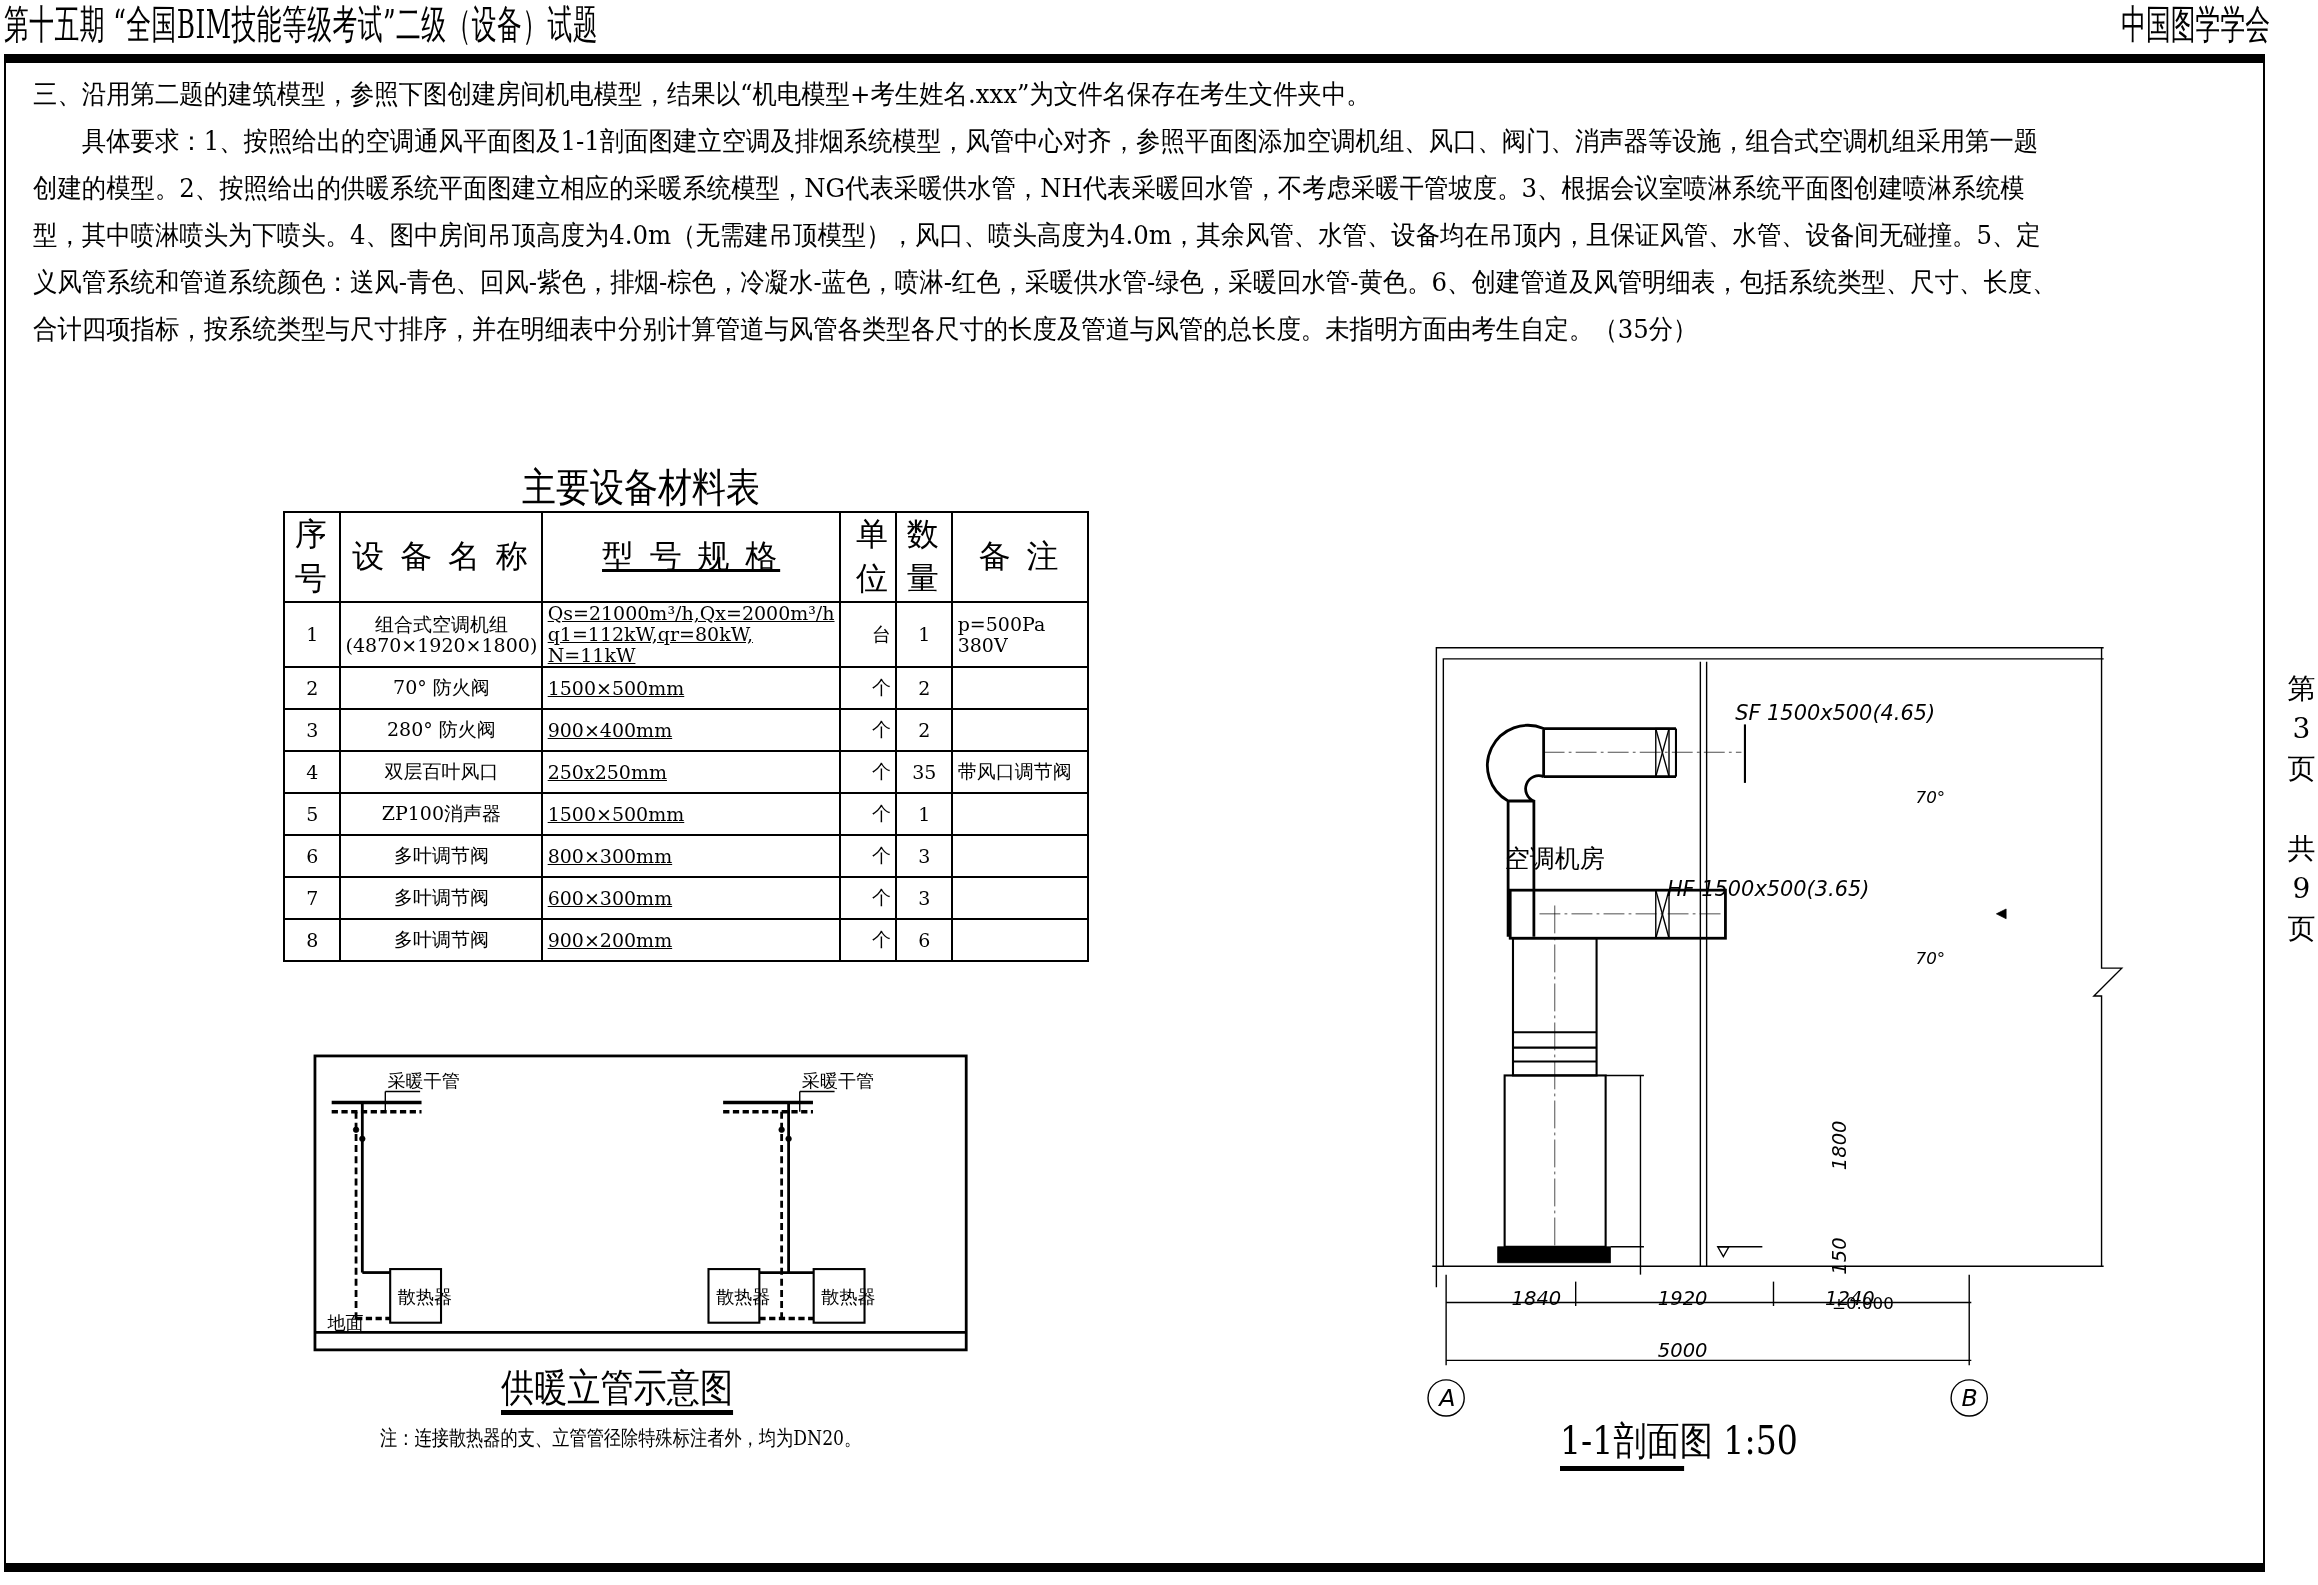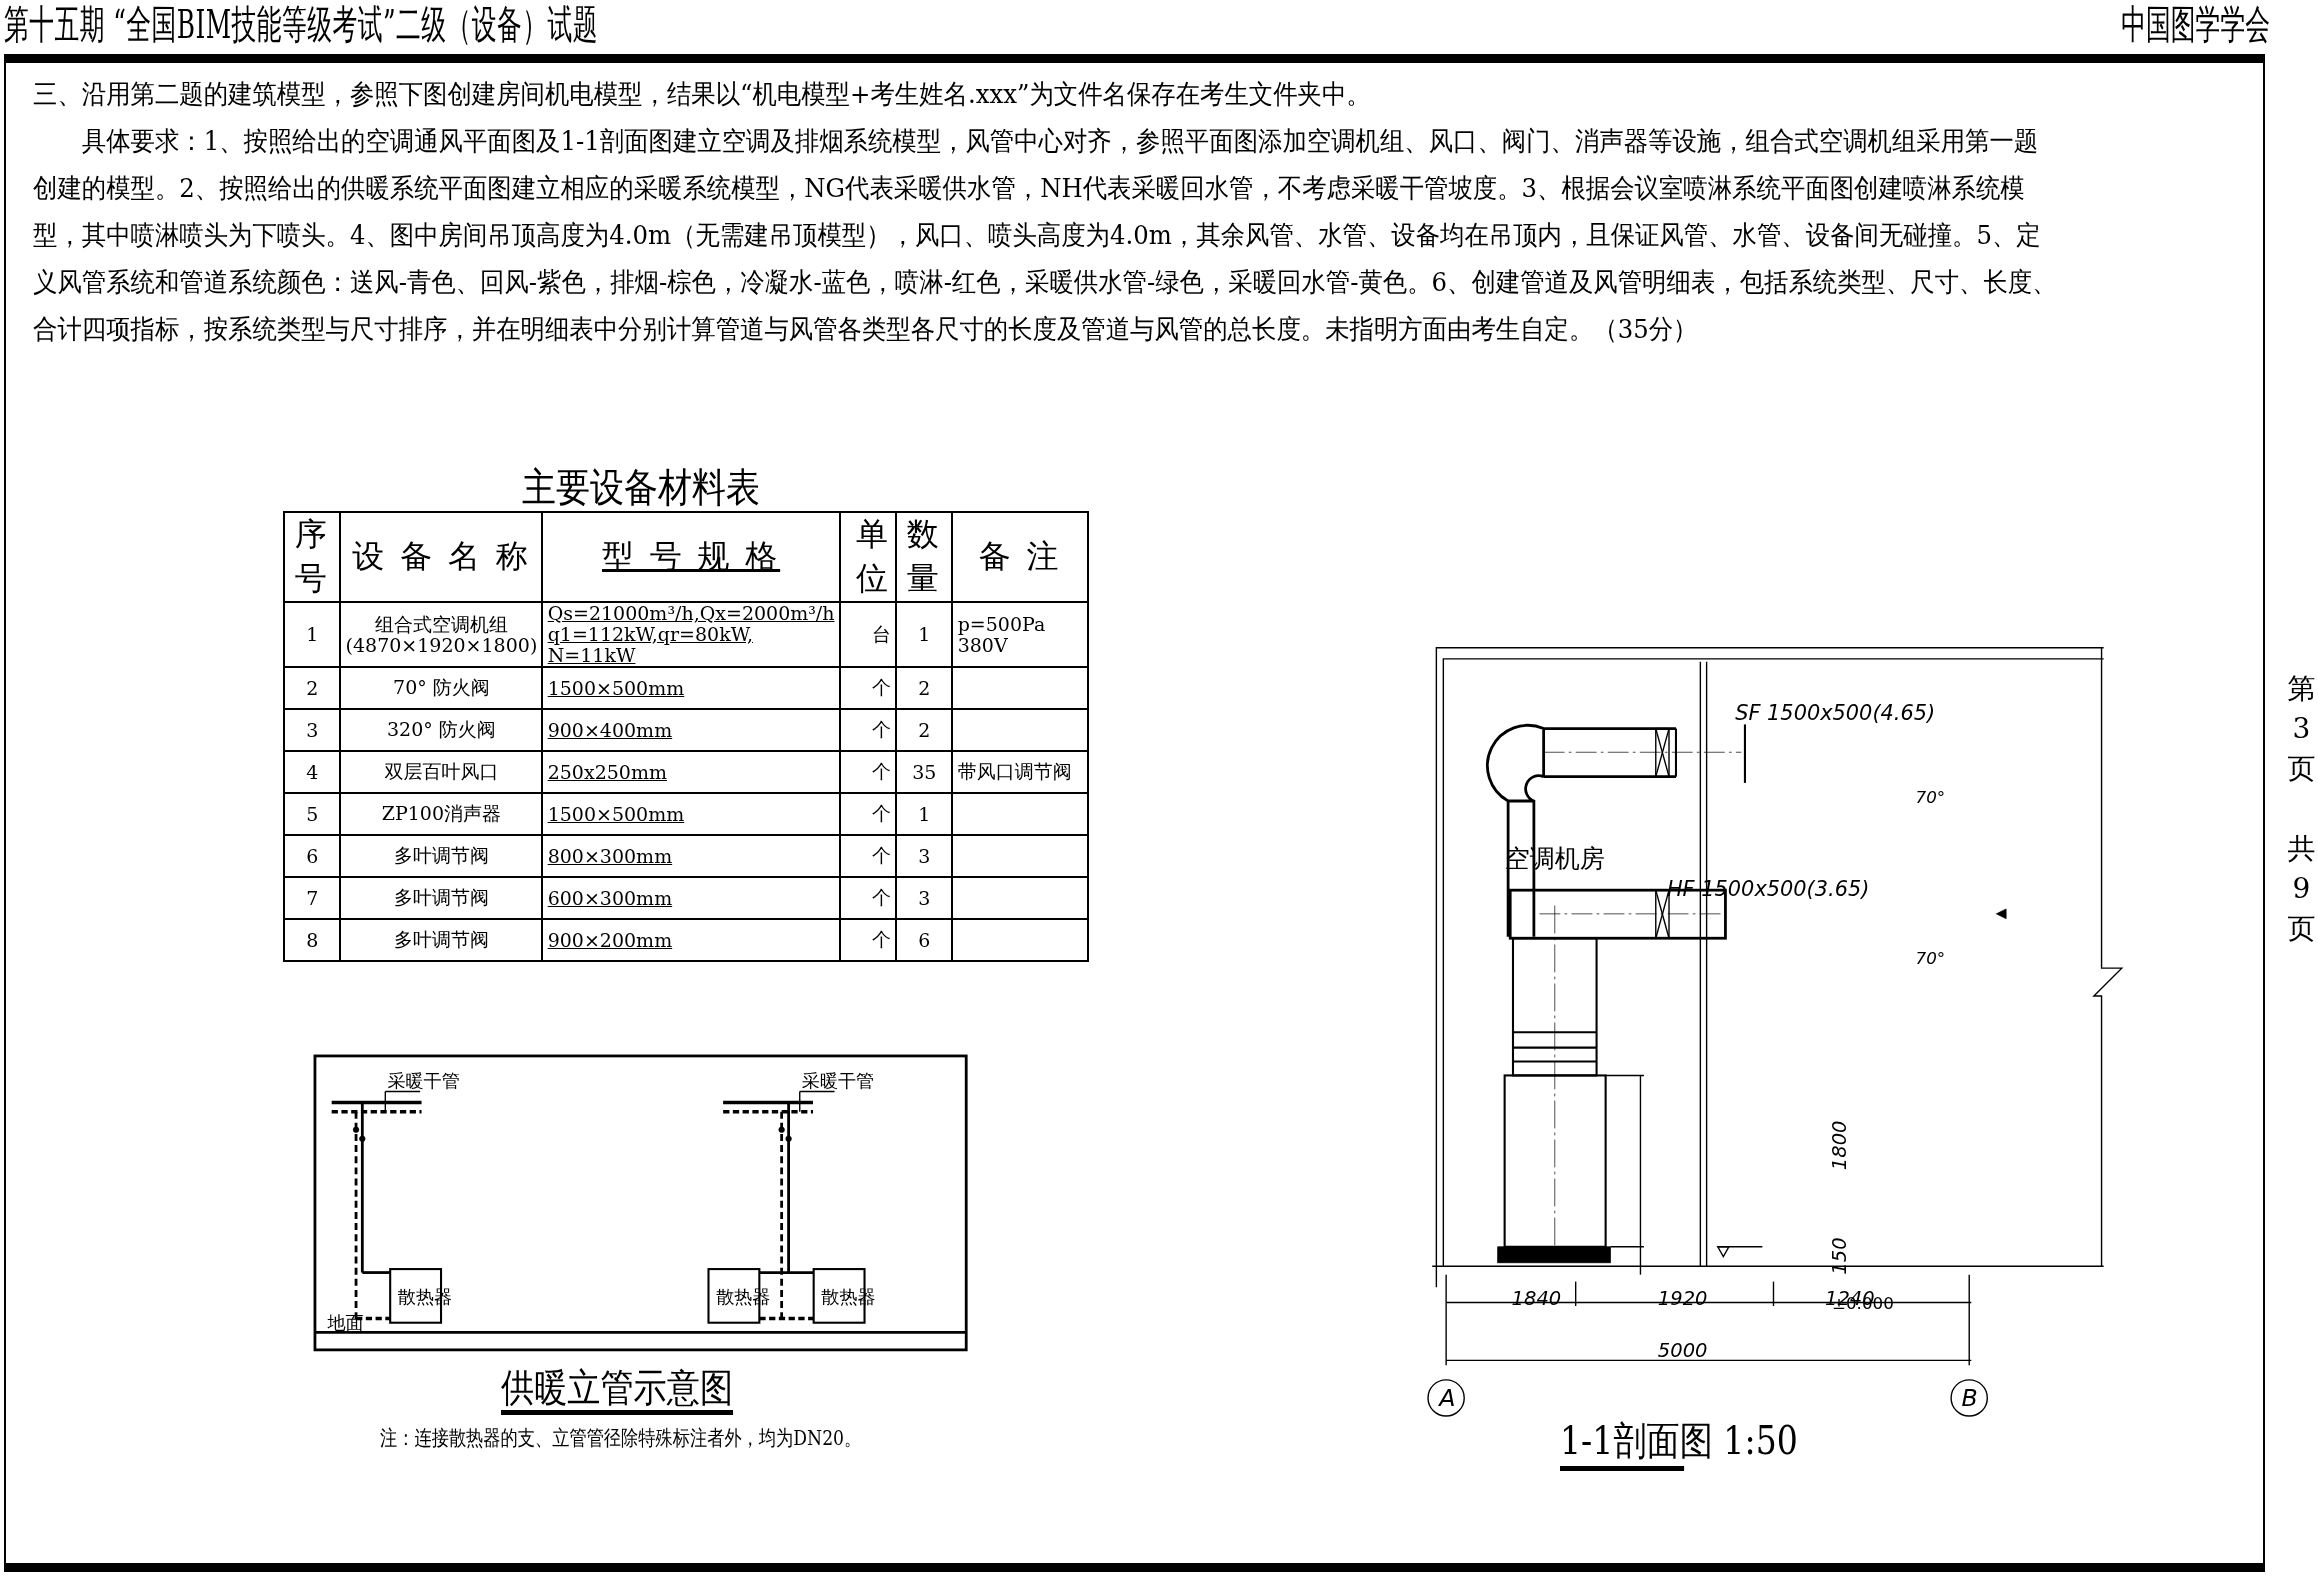--- a/index.html
+++ b/index.html
@@ -81,21 +81,21 @@
   <tr>
     <td class="c0">2</td>
     <td class="c1">70° 防火阀</td>
     <td class="c2">1500×500mm</td>
     <td class="c3">个</td>
     <td class="c4">2</td>
     <td class="c5"></td>
   </tr>
   <tr>
     <td class="c0">3</td>
-    <td class="c1">320° 防火阀</td>
+    <td class="c1">280° 防火阀</td>
     <td class="c2">900×400mm</td>
     <td class="c3">个</td>
     <td class="c4">2</td>
     <td class="c5"></td>
   </tr>
   <tr>
     <td class="c0">4</td>
     <td class="c1">双层百叶风口</td>
     <td class="c2">250x250mm</td>
     <td class="c3">个</td>

